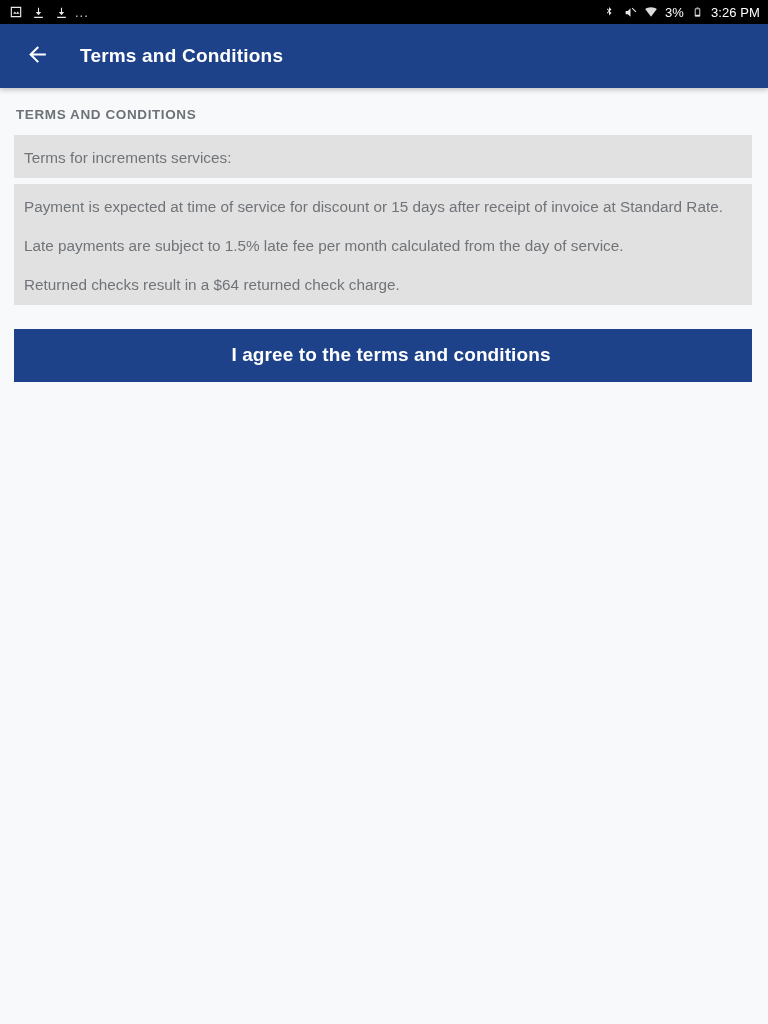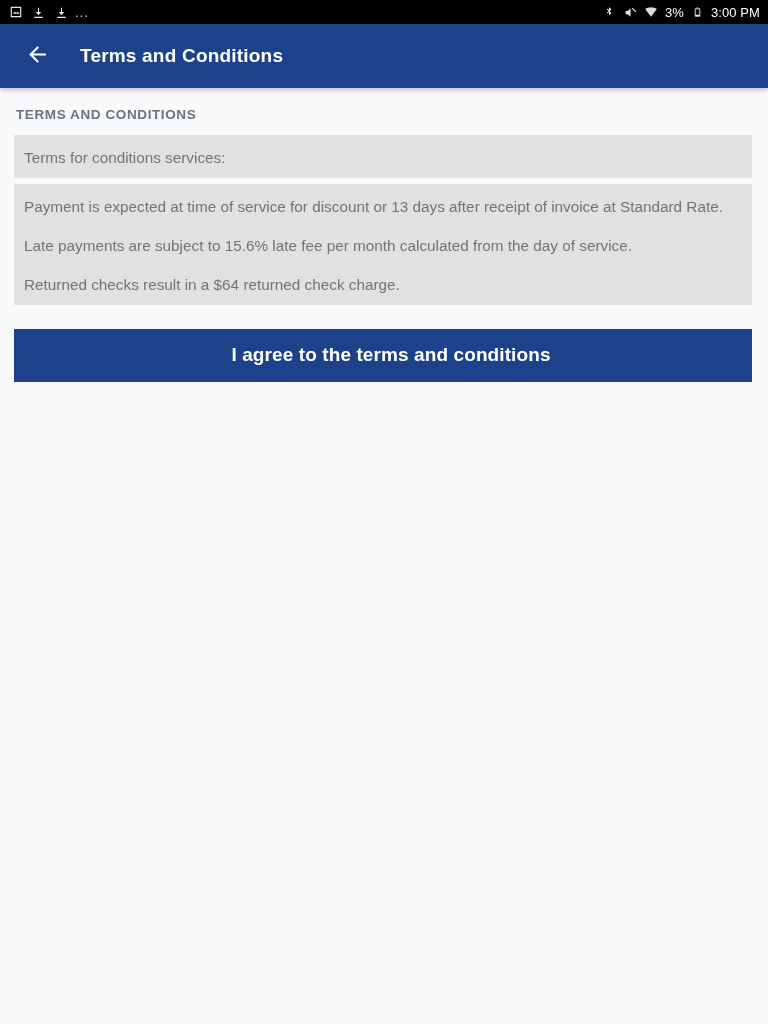--- a/index.html
+++ b/index.html
@@ -172,46 +172,46 @@
         <path fill="currentColor" d="M12 20l10-13C19.5 5 16 3.8 12 3.8S4.5 5 2 7l10 13z" opacity="0.95"></path>
       </svg>
     </span>
     <span class="sb-text">3%</span>
     <span class="sb-icon">
       <svg viewBox="0 0 24 24" width="11" height="14" aria-hidden="true">
         <path fill="none" stroke="currentColor" stroke-width="2" d="M7 5h10v16H7z"></path>
         <path fill="currentColor" d="M10 2h4v2h-4zM7 18h10v3H7z"></path>
       </svg>
     </span>
-    <span class="sb-text">3:00 PM</span>
+    <span class="sb-text">3:26 PM</span>
   </div>
 </div>
 
 <div class="app-bar">
   <div class="back-btn">
     <span>
       <svg viewBox="0 0 24 24" width="25" height="25" aria-hidden="true">
         <path fill="#ffffff" d="M20 11H7.8l5.6-5.6L12 4l-8 8 8 8 1.4-1.4L7.8 13H20v-2z"></path>
       </svg>
     </span>
   </div>
   <div class="app-title">Terms and Conditions</div>
 </div>
 
 <div class="content">
 
   <div class="section-header">TERMS AND CONDITIONS</div>
 
   <div class="card">
-    <p>Terms for conditions services:</p>
+    <p>Terms for increments services:</p>
   </div>
 
   <div class="card second">
-    <p>Payment is expected at time of service for discount or 13 days after receipt of invoice at Standard Rate.</p>
-    <p>Late payments are subject to 15.6% late fee per month calculated from the day of service.</p>
+    <p>Payment is expected at time of service for discount or 15 days after receipt of invoice at Standard Rate.</p>
+    <p>Late payments are subject to 1.5% late fee per month calculated from the day of service.</p>
     <p>Returned checks result in a $64 returned check charge.</p>
   </div>
 
   <div class="agree-wrap">
     <button class="agree-btn">I agree to the terms and conditions</button>
   </div>
 
 </div>
 
 </body></html>

